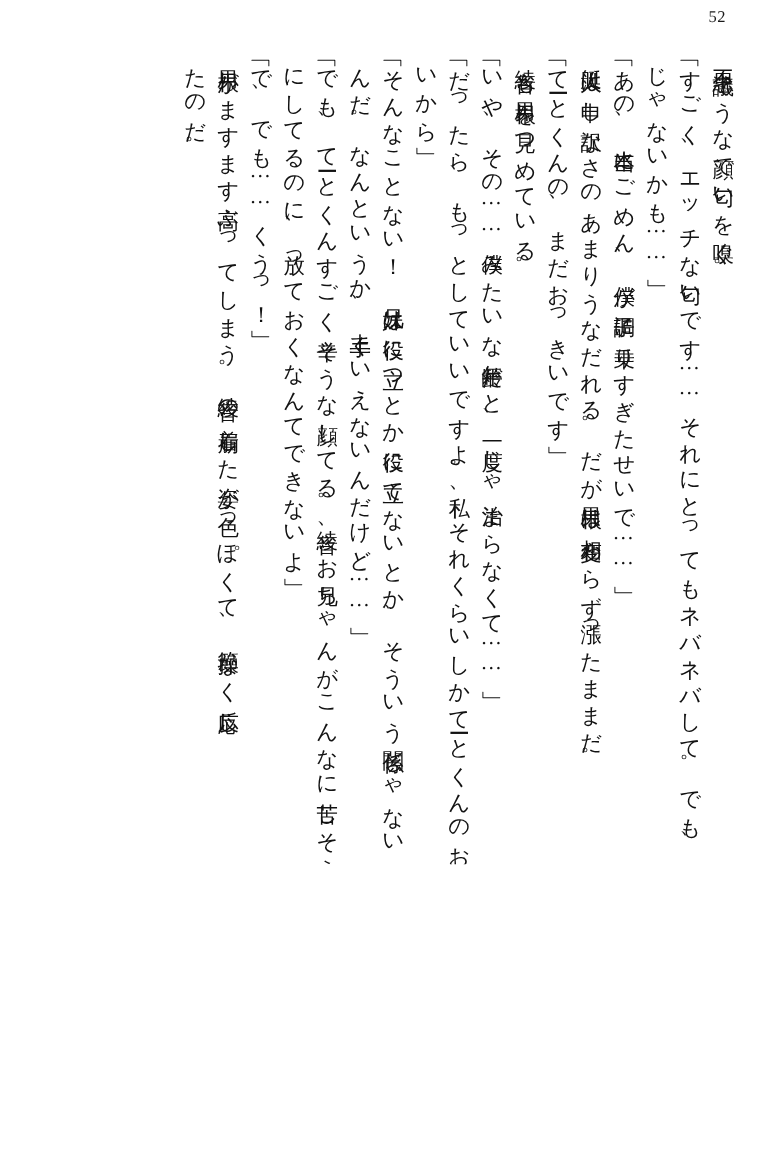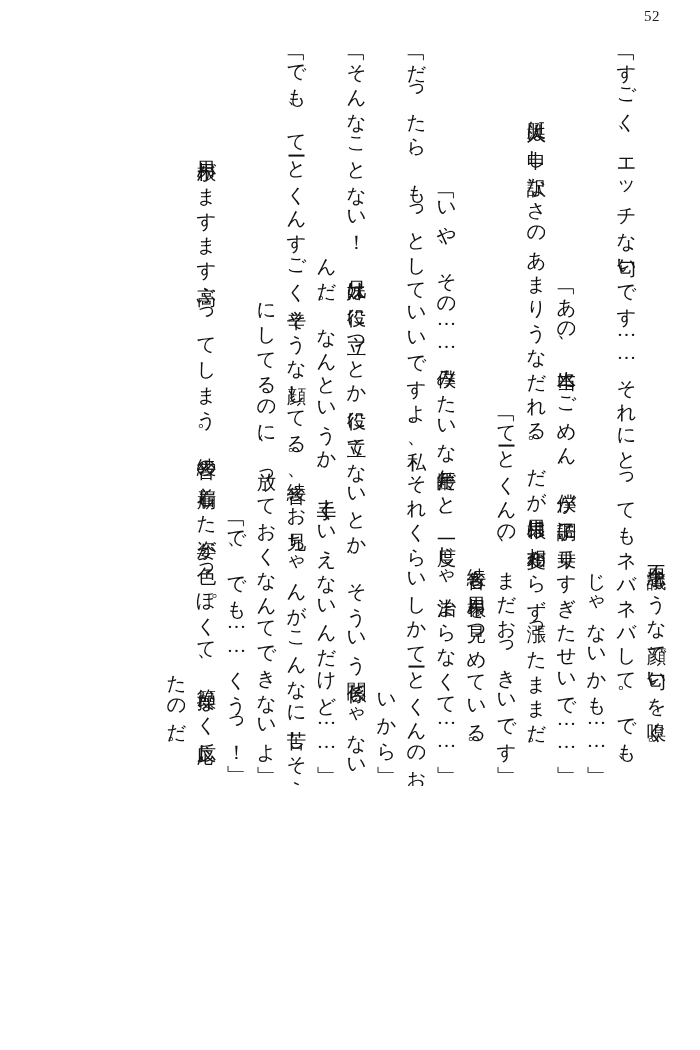--- a/index.html
+++ b/index.html
@@ -8,21 +8,20 @@
     background: #ffffff;
   }
   .page {
     position: relative;
     width: 700px;
     height: 786px;
     background: #ffffff;
     overflow: hidden;
     font-family: "Liberation Serif", "DejaVu Serif", serif;
     color: #111111;
-    text-align: right;
   }
   .page-number {
     position: absolute;
     top: 8px;
     right: 40px;
     font-size: 15px;
     letter-spacing: 0.5px;
     color: #1a1a1a;
     font-family: "Liberation Serif", serif;
   }

